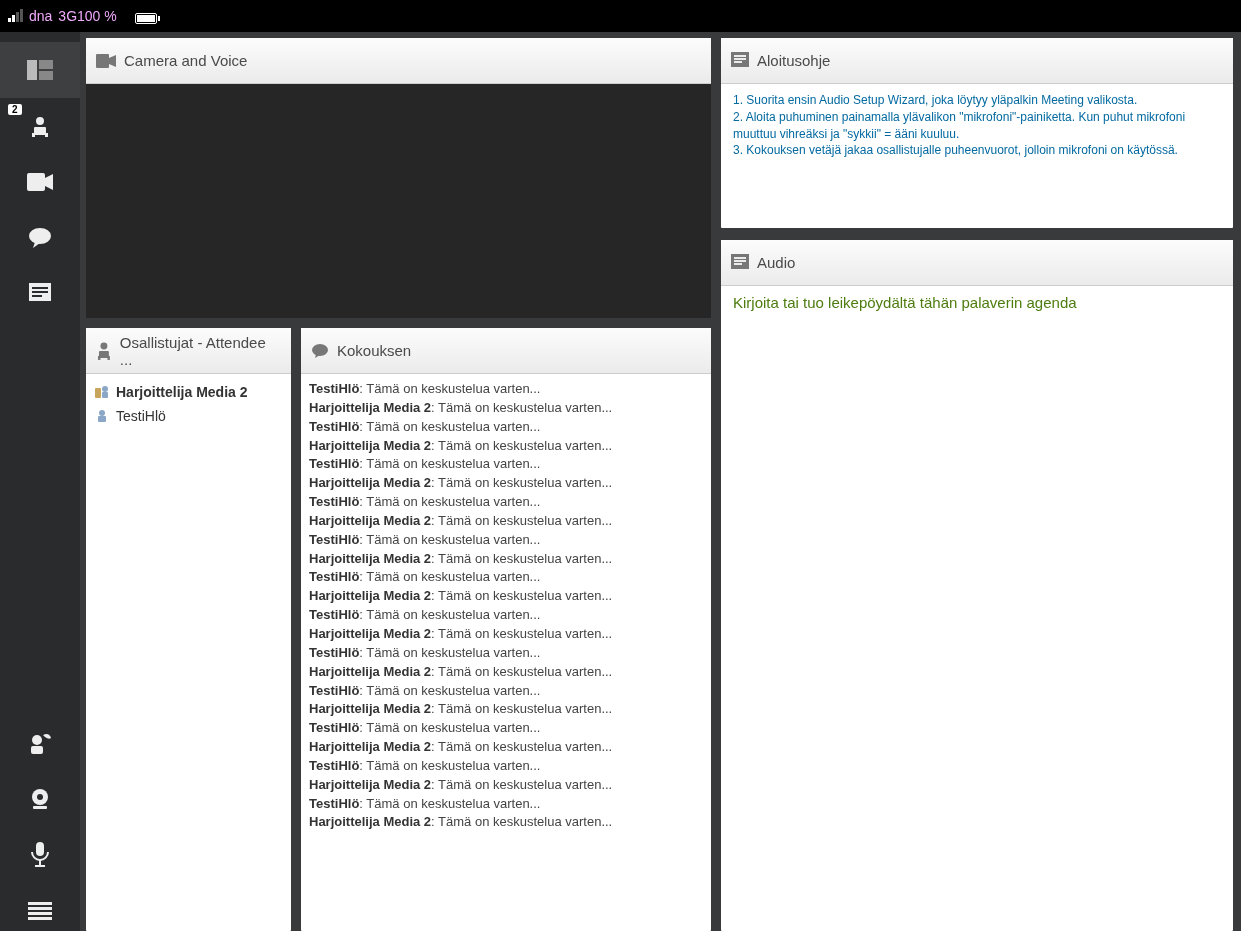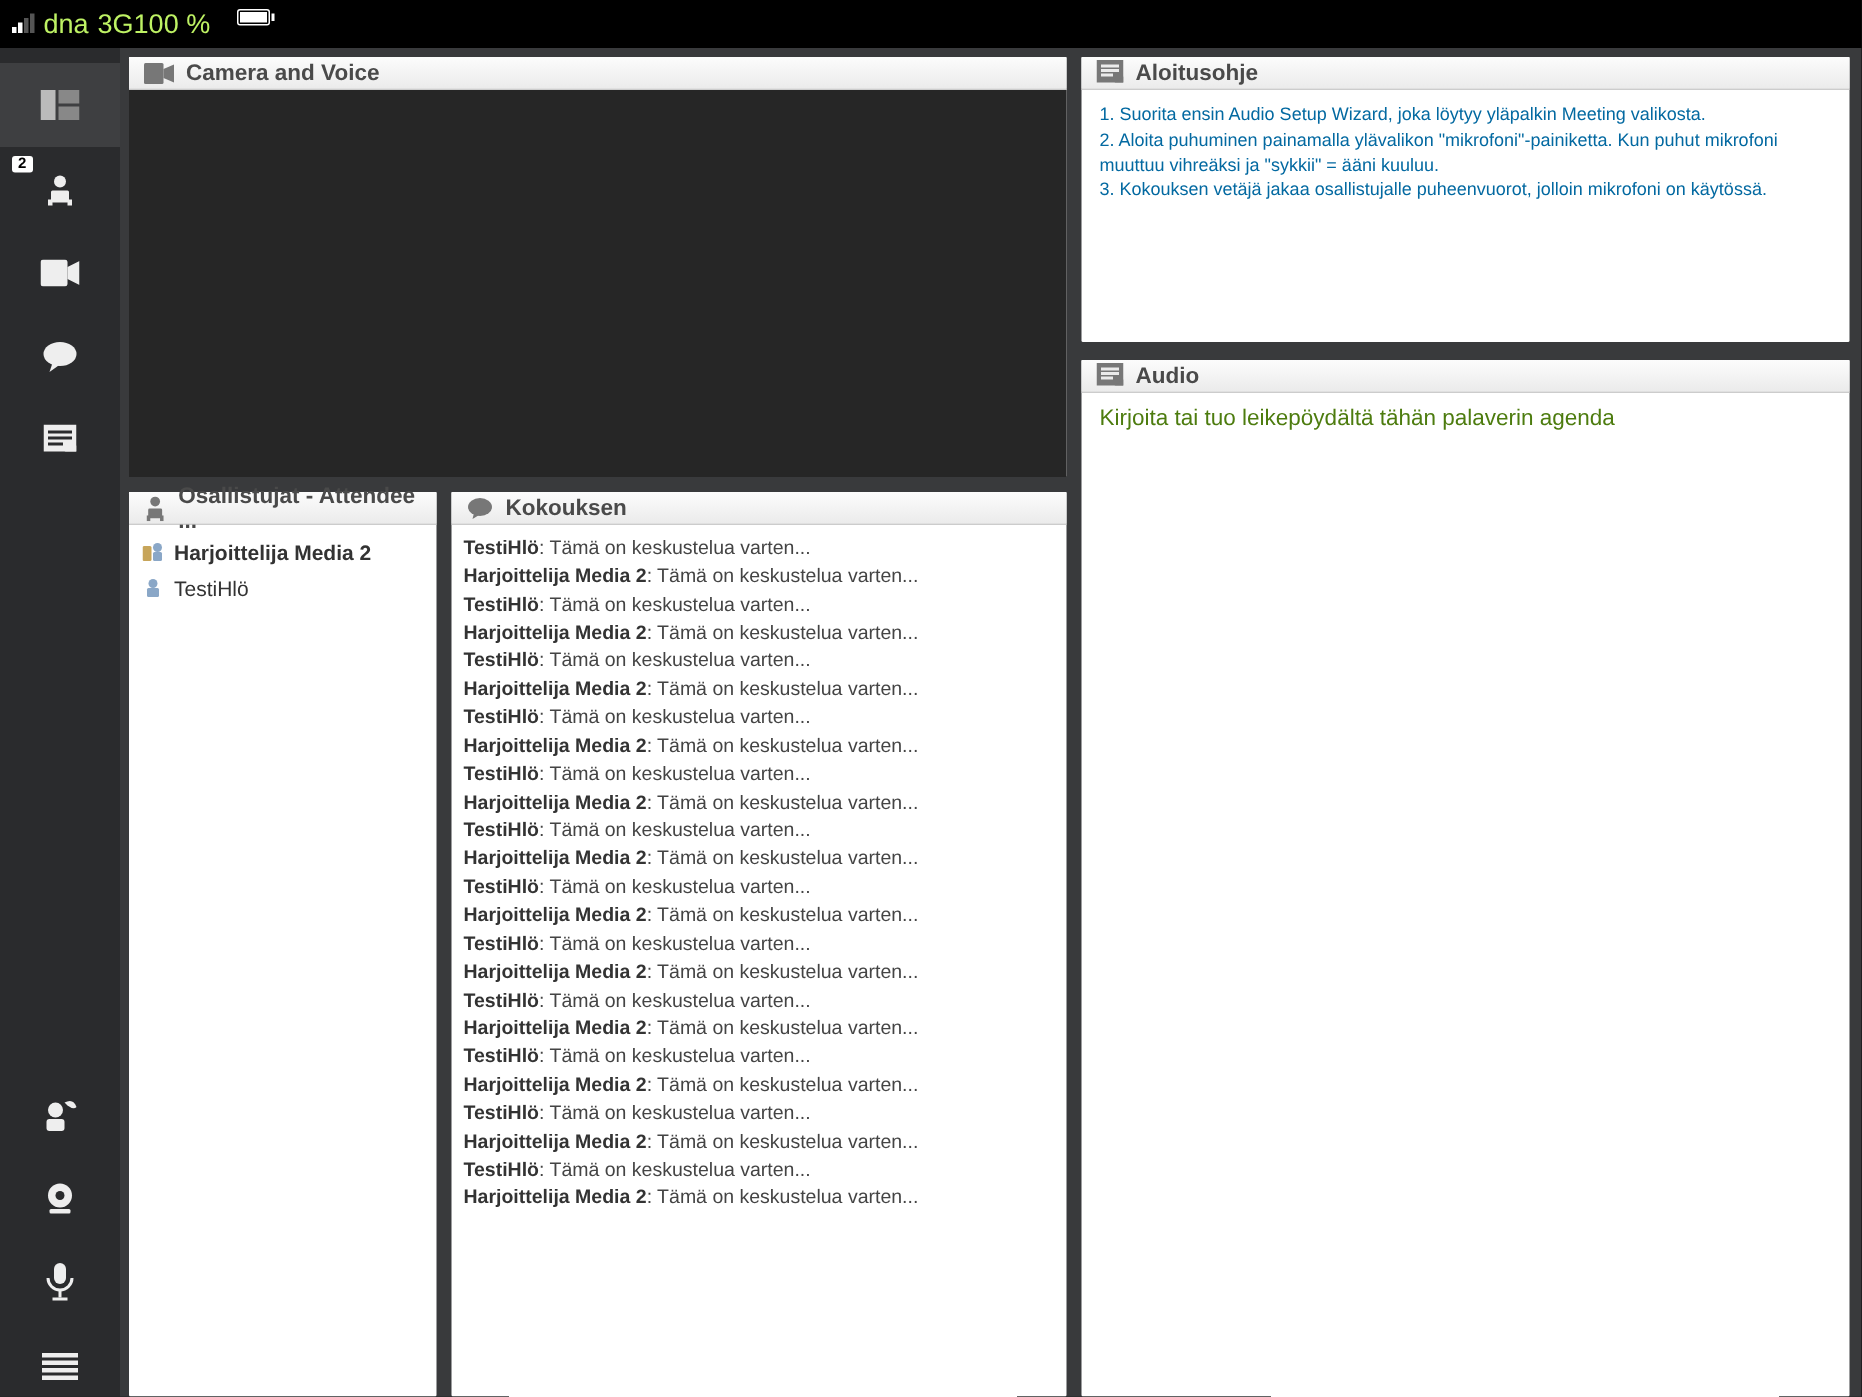--- a/index.html
+++ b/index.html
@@ -1,41 +1,41 @@
 <!DOCTYPE html>
 <html><head>
 <meta charset="utf-8">
 <style>
 *{box-sizing:border-box;margin:0;padding:0}
 html,body{width:1241px;height:931px;font-family:Arial,Helvetica,sans-serif;background:#000;overflow:hidden}
-.status-bar{height:24px;background:#000;color:#bef264;display:flex;align-items:center;font-size:18px;padding:16px 8px}
+.status-bar{height:24px;background:#000;color:#f0abfc;display:flex;align-items:center;font-size:14px;padding:16px 8px}
 .status-left{display:flex;align-items:center;gap:6px}
 .status-center{flex:1;text-align:center}
-.status-right{display:flex;align-items:flex-start;gap:16px}
+.status-right{display:flex;align-items:flex-end;gap:16px}
 .signal-bars{display:flex;align-items:flex-end;gap:1px;height:12px}
 .signal-bars span{width:3px;background:#fff}
 .signal-bars span:nth-child(1){height:4px}
 .signal-bars span:nth-child(2){height:7px}
 .signal-bars span:nth-child(3){height:10px;background:#555}
 .signal-bars span:nth-child(4){height:13px;background:#555}
 .battery-icon{display:inline-block;width:22px;height:11px;border:1px solid #fff;border-radius:2px;position:relative;margin-left:2px}
 .battery-icon::after{content:"";position:absolute;right:-4px;top:2px;width:2px;height:5px;background:#fff}
 .battery-icon::before{content:"";position:absolute;left:1px;top:1px;bottom:1px;right:1px;background:#fff}
 .app{display:flex;height:907px;background:#393a3c}
 .sidebar{width:80px;background:#2a2b2d;display:flex;flex-direction:column;padding-top:10px}
 .sb-item{height:56px;display:flex;align-items:center;justify-content:center;cursor:pointer;position:relative}
 .sb-item.active{background:#3e3f41}
 .sb-item svg{fill:#eee}
 .sb-badge{position:absolute;top:6px;left:8px;background:#fff;color:#000;font-size:10px;font-weight:bold;padding:0 4px;border-radius:2px}
 .sb-spacer{flex:1}
 .main{flex:1;display:flex;gap:10px;padding:6px 8px 8px 6px;background:#393a3c}
 .col-left{width:625px;display:flex;flex-direction:column;gap:10px}
 .col-right{flex:1;display:flex;flex-direction:column;gap:12px}
 .panel{background:#fff;display:flex;flex-direction:column;border-radius:1px}
-.panel-header{height:22px;background:linear-gradient(#fcfcfc,#ebebeb);border-bottom:1px solid #ccc;display:flex;align-items:center;gap:8px;padding:0 10px;color:#4a4a4a;font-weight:bold;font-size:15px}
+.panel-header{height:46px;background:linear-gradient(#fcfcfc,#ebebeb);border-bottom:1px solid #ccc;display:flex;align-items:center;gap:8px;padding:0 10px;color:#4a4a4a;font-weight:normal;font-size:15px}
 .panel-header svg{fill:#777}
 .panel-body{flex:1;overflow:auto}
 .camera-panel{height:280px}
 .camera-body{flex:1;background:#262626;margin:0}
 .row2{display:flex;gap:10px;flex:1;min-height:0}
 .attendees-panel{width:205px}
 .chat-panel{flex:1}
 .att-body{padding:6px}
 .att-row{display:flex;align-items:center;gap:6px;padding:4px 2px;font-size:14px;color:#333}
 .att-row.bold{font-weight:bold}

